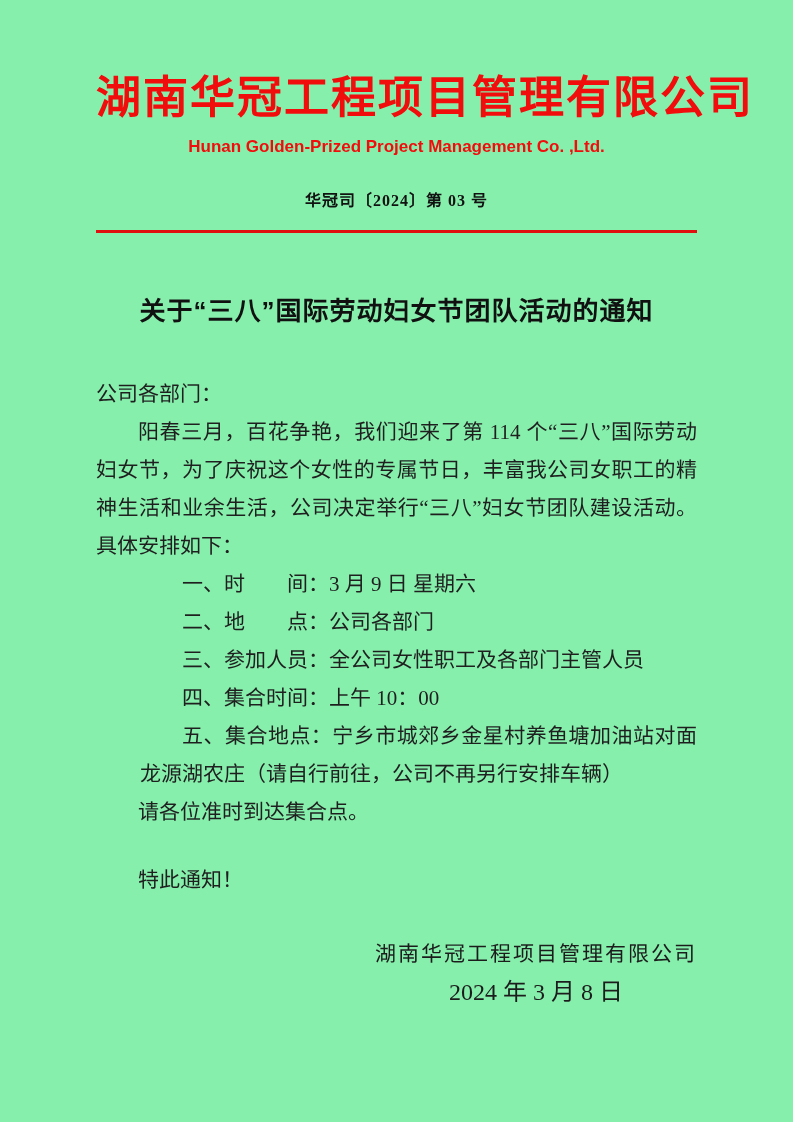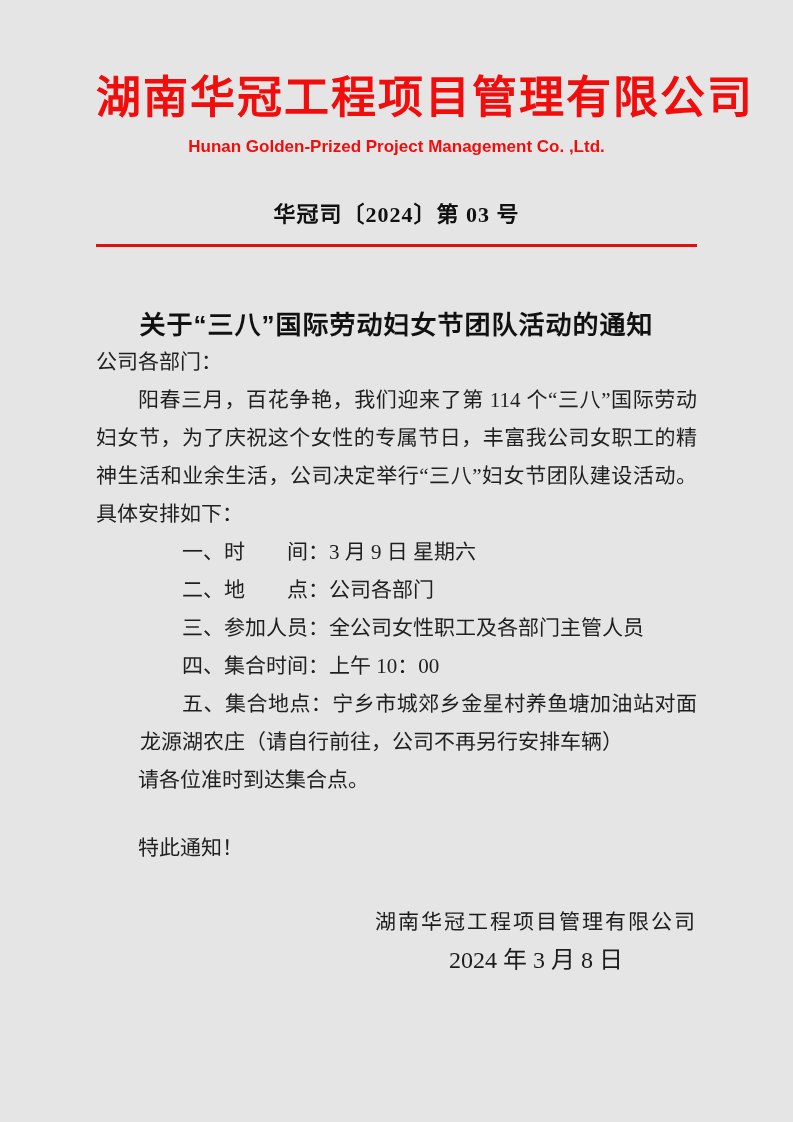--- a/index.html
+++ b/index.html
@@ -7,21 +7,21 @@
   body {
     width: 793px;
     height: 1122px;
     font-family: "Liberation Serif", "DejaVu Serif", serif;
     color: #1c1c1c;
     overflow: hidden;
   }
   .page {
     width: 793px;
     height: 1122px;
-    background: #e5e5e5;
+    background: #86efac;
     padding: 72px 96px 40px 96px;
   }
   
   .company-cn {
     color: #f20d0d;
     font-size: 45px;
     line-height: 52px;
     font-weight: bold;
     text-align: center;
     letter-spacing: 2px;
@@ -34,26 +34,26 @@
     font-size: 17px;
     line-height: 30px;
     font-weight: bold;
     text-align: center;
     white-space: nowrap;
     font-family: "Liberation Sans", "DejaVu Sans", sans-serif;
     margin-top: 6px;
   }
   .doc-number {
     color: #111111;
-    font-size: 22px;
+    font-size: 16px;
     line-height: 26px;
     font-weight: bold;
     text-align: center;
     letter-spacing: 1px;
-    margin-top: 40px;
+    margin-top: 26px;
   }
   .red-divider {
     height: 3px;
     background: #e01010;
     border: none;
     margin-top: 16px;
   }
   
   .notice-title {
     color: #111111;
@@ -63,21 +63,21 @@
     text-align: center;
     letter-spacing: 1px;
     font-family: "Liberation Sans", "DejaVu Sans", sans-serif;
     margin-top: 60px;
   }
   .body-text {
     font-size: 21px;
     line-height: 38px;
     color: #1f1f1f;
   }
-  .salutation { }
+  .salutation { margin-top: 46px; }
   .paragraph {
     text-indent: 2em;
     text-align: justify;
   }
   .item {
     text-indent: 2em;
     text-align: justify;
     margin-left: 44px;
   }
   .reminder { text-indent: 2em; }

